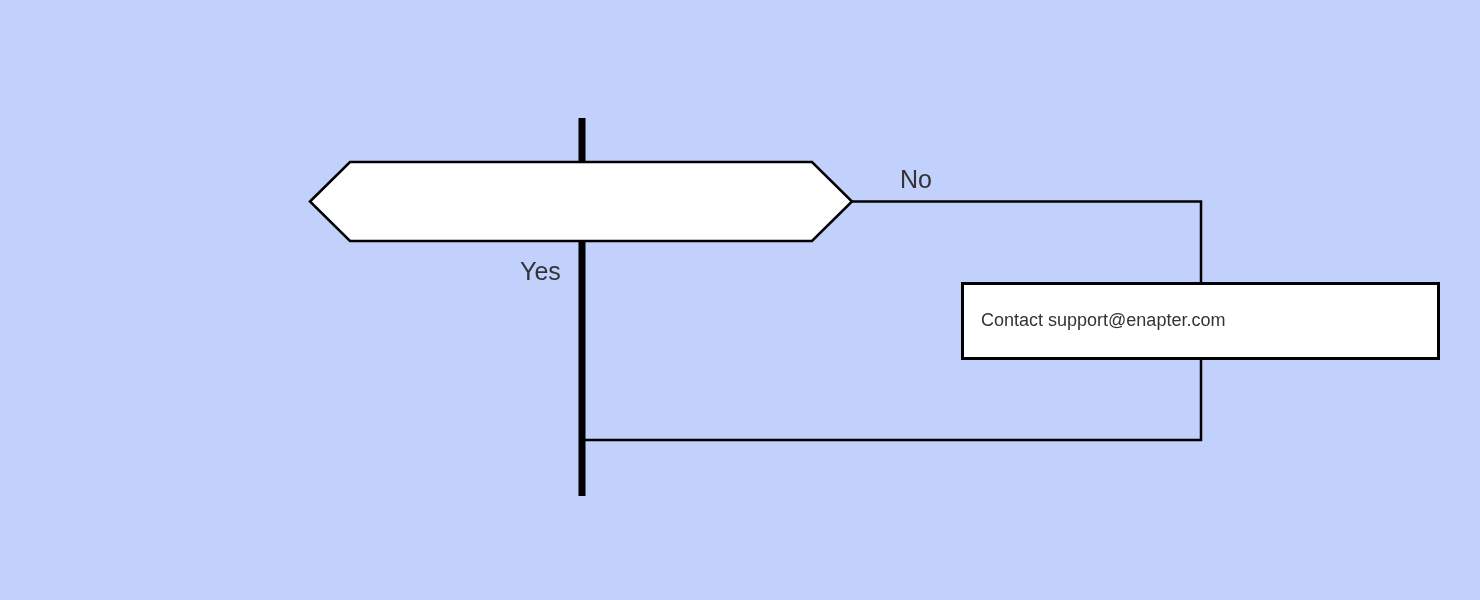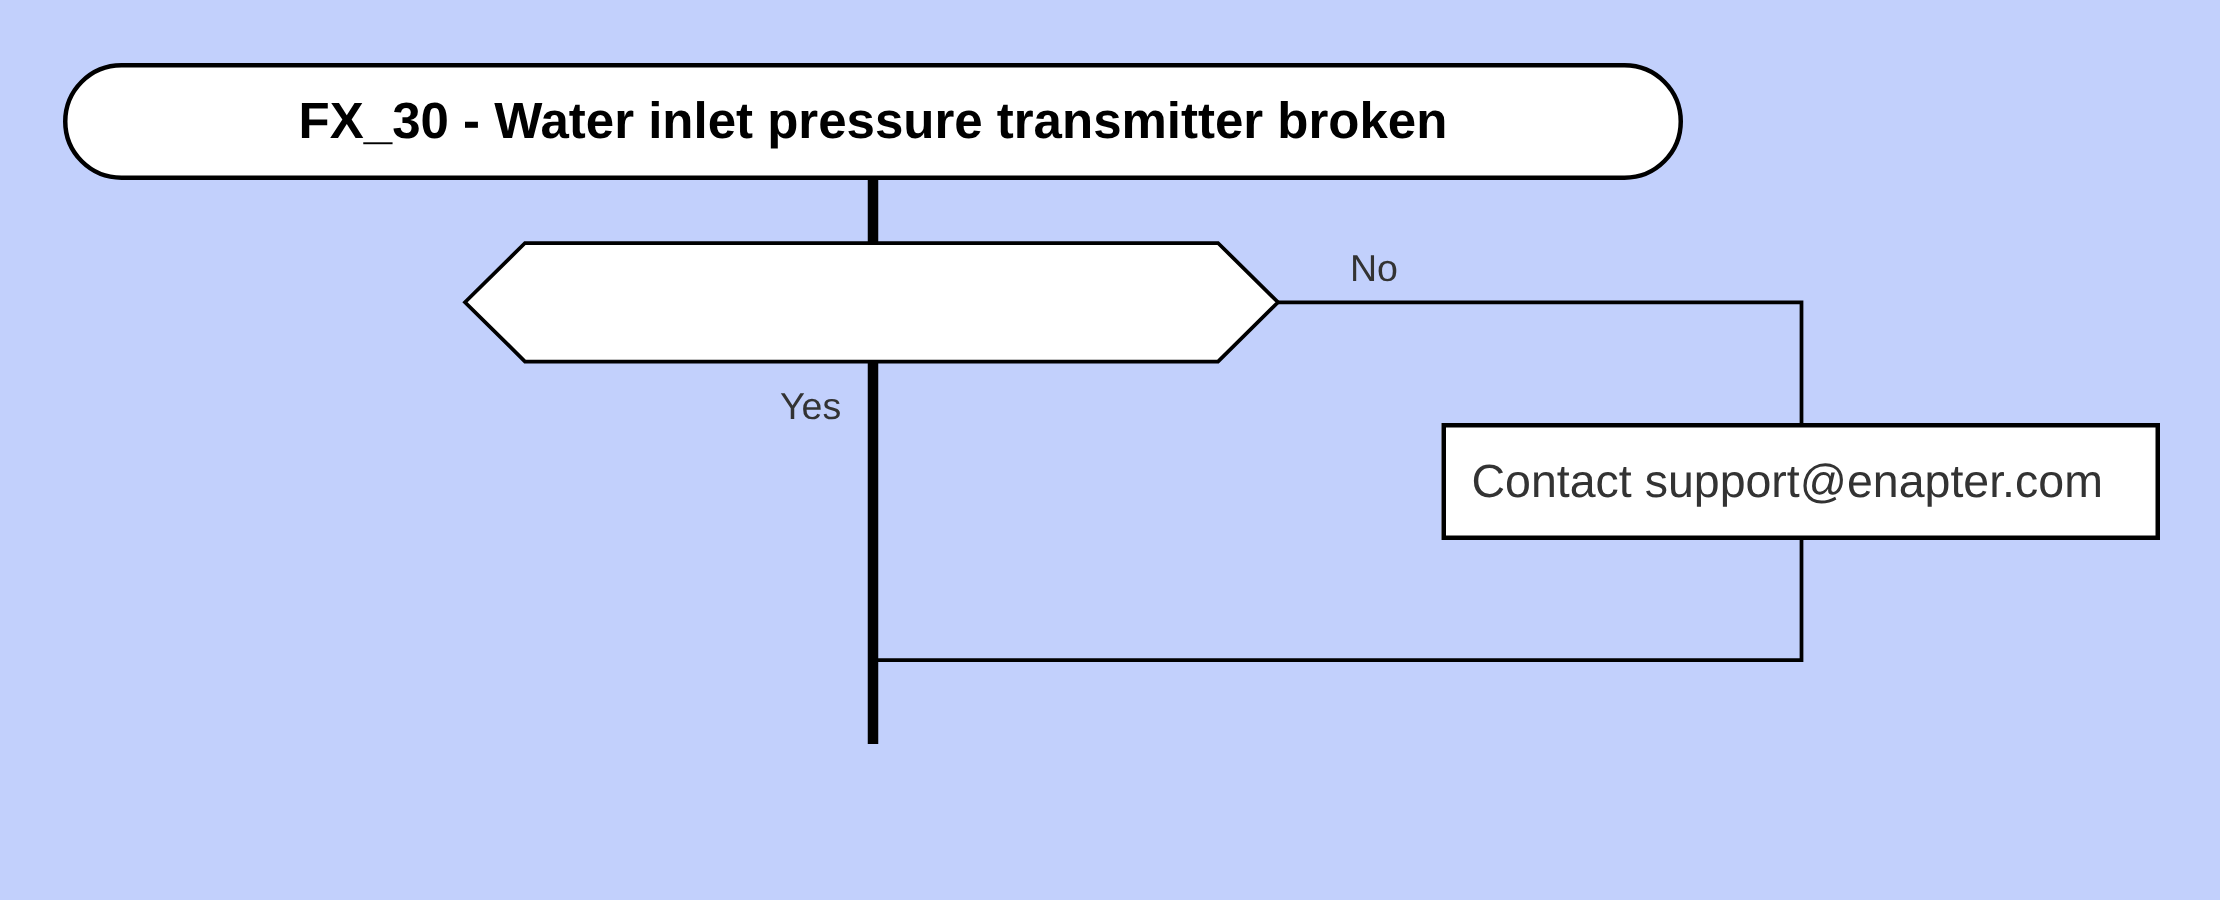--- a/index.html
+++ b/index.html
@@ -38,21 +38,21 @@
     stroke-width: 2.5;
   }
   .node {
     position: absolute;
     background: var(--node-fill);
     border: 3px solid var(--node-border);
     display: flex;
     align-items: center;
     justify-content: center;
     color: var(--label-color);
-    font-size: 31px;
+    font-size: 18px;
     line-height: 1.2;
     white-space: nowrap;
   }
   .title-node {
     left: 42px; top: 42px;
     width: 1080px; height: 78px;
     border-radius: 39px;
     font-size: 34px;
     font-weight: bold;
     color: var(--title-color);
@@ -96,23 +96,20 @@
 
   <svg width="1480" height="600" viewBox="0 0 1480 600">
 
     <line class="edge thick" x1="582" y1="118" x2="582" y2="496"></line>
 
     <path class="edge thin" d="M 852 201.5 L 1201 201.5 L 1201 440 L 585 440"></path>
 
     <polygon class="shape" points="310,201.5 350,162 812,162 852,201.5 812,241 350,241"></polygon>
   </svg>
 
-  <div class="node title-node">
-    <span>FX_30 - Water inlet pressure transmitter broken</span>
-  </div>
 
 
   <div class="edge-label no-label">No</div>
 
   <div class="edge-label yes-label">Yes</div>
 
   <div class="node action-node">
     <span>Contact support@enapter.com</span>
   </div>
 

